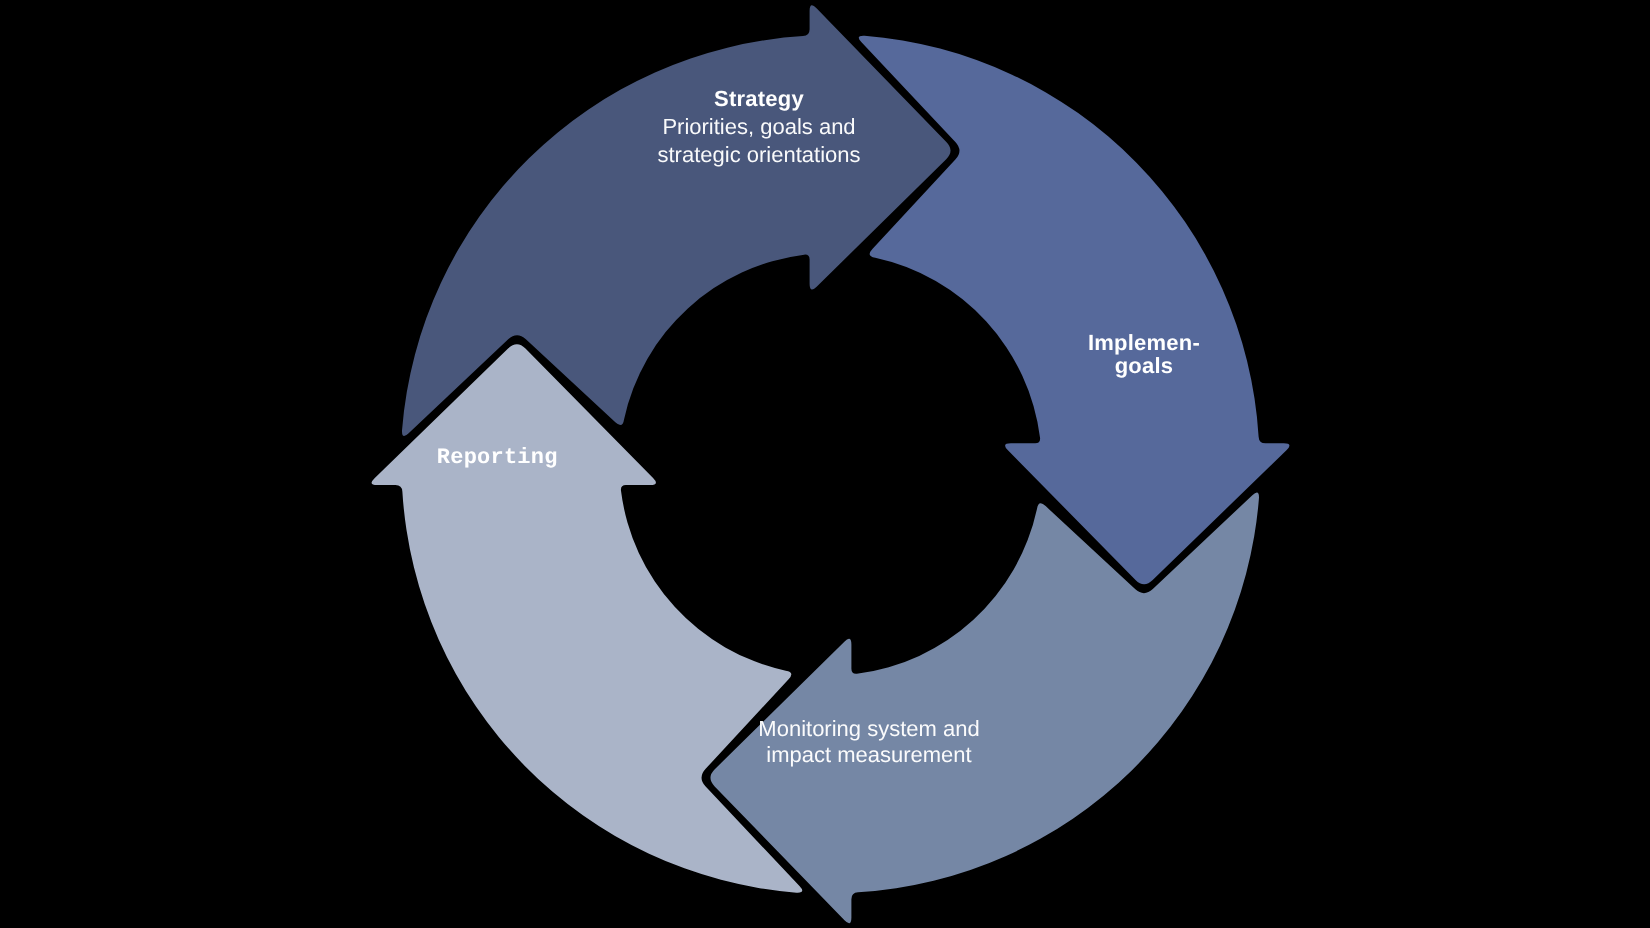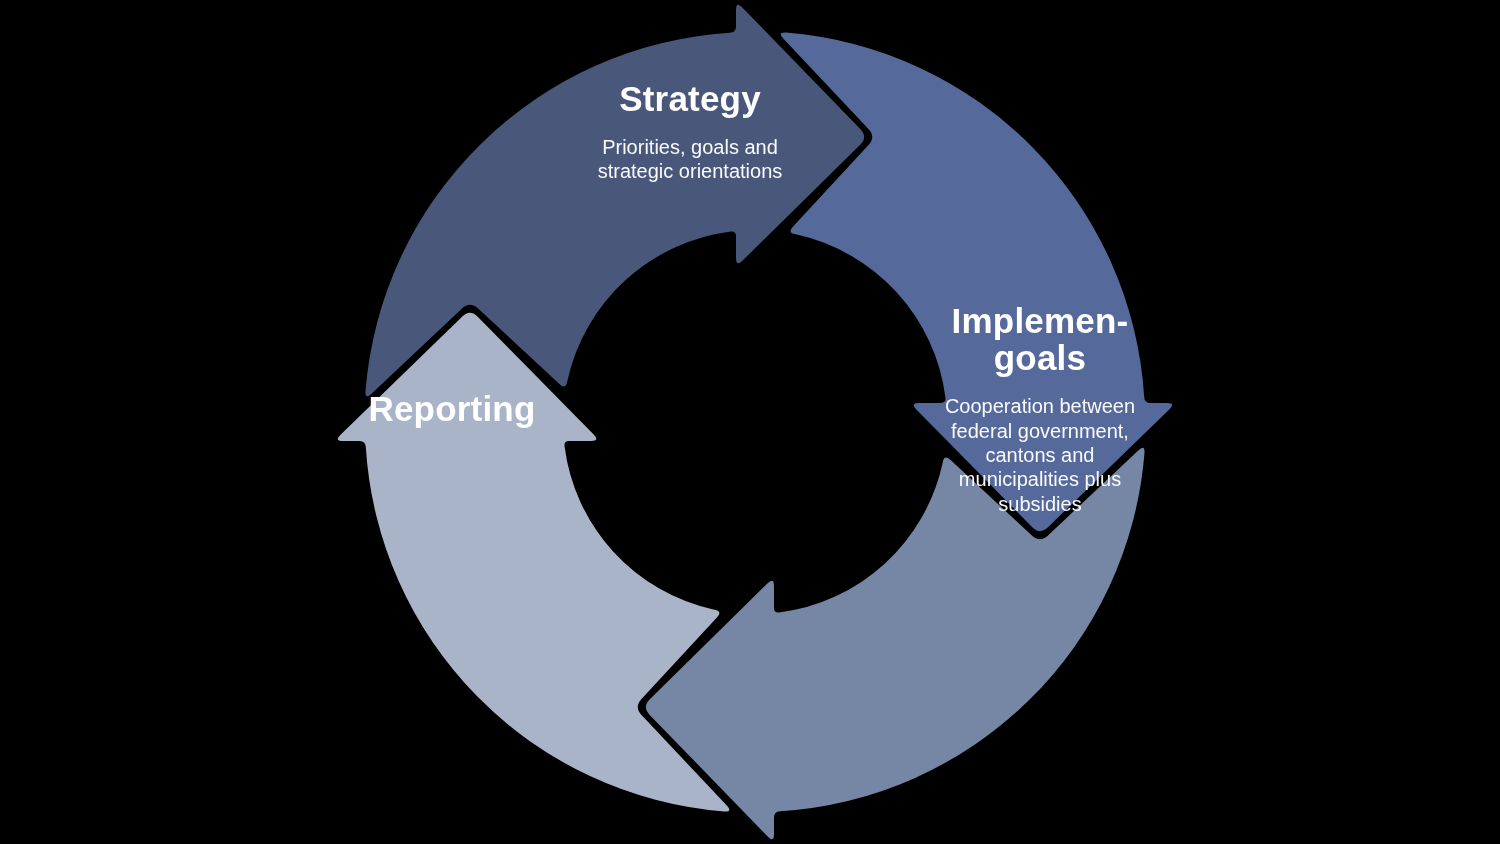--- a/index.html
+++ b/index.html
@@ -22,38 +22,38 @@
   }
   .seg-text {
     position: absolute;
     transform: translateX(-50%);
     width: 340px;
     text-align: center;
     color: #ffffff;
     pointer-events: none;
   }
   .seg-title {
-    font-size: 35px;
+    font-size: 20px;
     font-weight: bold;
     line-height: 1.06;
     white-space: pre-line;
     letter-spacing: 0.2px;
   }
   .seg-subtitle {
-    margin-top: 18px;
+    margin-top: 3px;
     font-size: 20px;
     font-weight: normal;
     line-height: 1.22;
     white-space: pre-line;
     color: rgba(255,255,255,0.97);
   }
   .text-strategy       { left: 690px;  top: 80px;  }
   .text-implementation { left: 1040px; top: 302px; }
   .text-monitoring     { left: 790px;  top: 648px; }
-  .text-reporting      { left: 452px;  top: 390px; }
+  .text-reporting      { left: 452px;  top: 406px; font-family: Liberation Mono, monospace; }
 </style>
 </head>
 <body>
 
 <div class="stage">
 
   <svg class="cycle-svg" width="1500" height="844" viewBox="0 0 1500 844">
 
     <g>
       <path transform="rotate(-90 755 422)" d="M 786,32.5
@@ -133,27 +133,24 @@
 
   <div class="seg-text text-strategy">
     <div class="seg-title">Strategy</div>
     <div class="seg-subtitle">Priorities, goals and
 strategic orientations</div>
   </div>
 
   <div class="seg-text text-implementation">
     <div class="seg-title">Implemen-
 goals</div>
-    <div class="seg-subtitle">Cooperation between
-federal government,
-cantons and
-municipalities plus
-subsidies</div>
   </div>
 
   <div class="seg-text text-monitoring">
+    <div class="seg-subtitle">Monitoring system and
+impact measurement</div>
   </div>
 
   <div class="seg-text text-reporting">
     <div class="seg-title">Reporting</div>
   </div>
 
 </div>
 
 </body></html>

